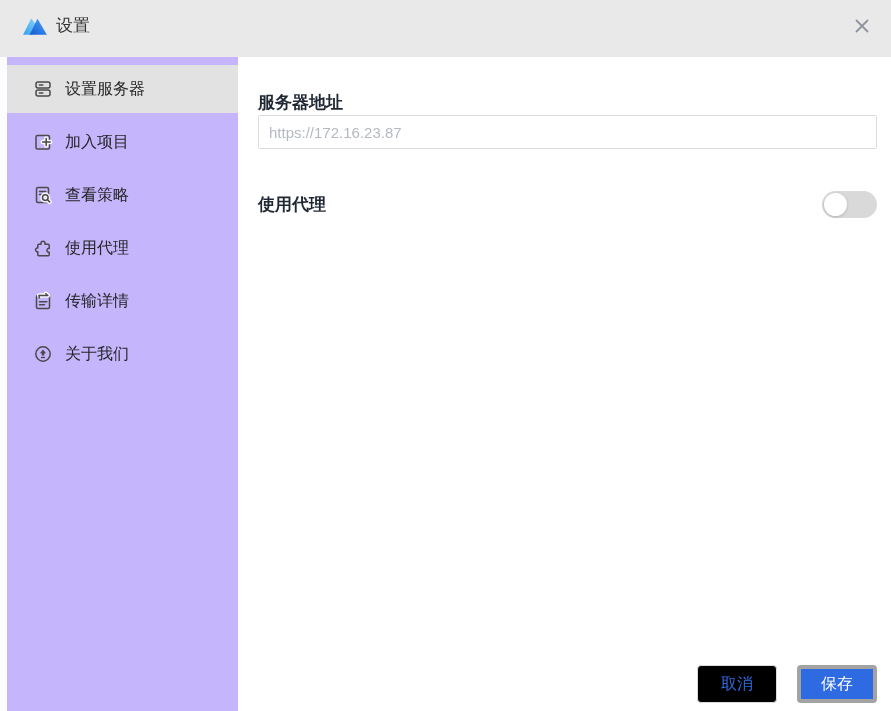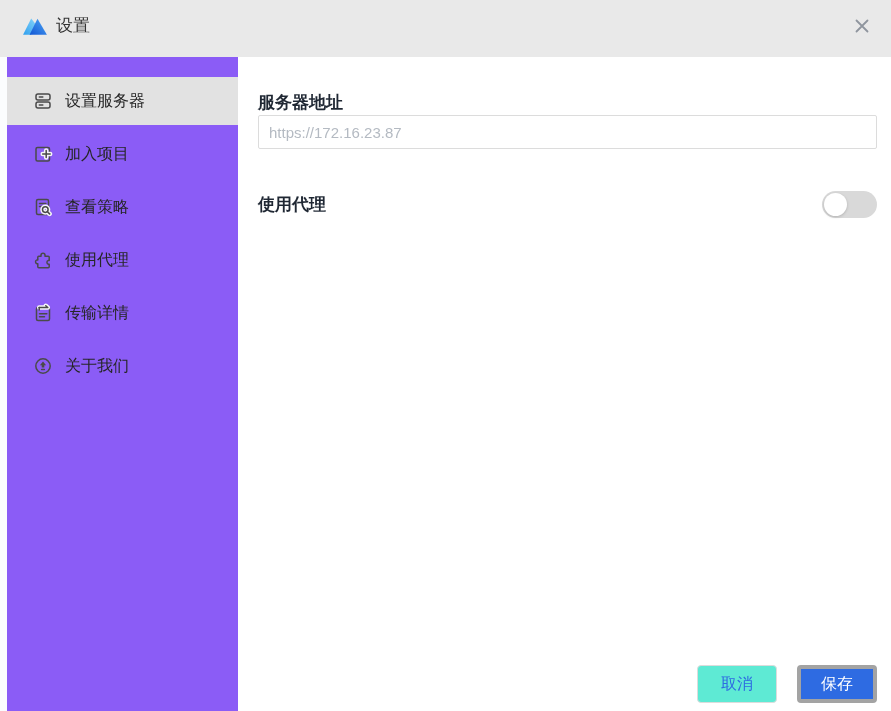--- a/index.html
+++ b/index.html
@@ -9,41 +9,41 @@
   
   .titlebar { height:57px; background:#e9e9e9; display:flex; align-items:center; padding:0 14px 6px 22px; }
   .logo { width:26px; height:24px; display:flex; align-items:center; }
   .title { margin-left:8px; font-size:17px; color:#333333; }
   .close-btn { margin-left:auto; width:30px; height:30px; display:flex; align-items:center; justify-content:center; cursor:pointer; }
 
   
   .body { display:flex; height:654px; }
 
   
-  .sidebar { position:relative; width:238px; background:#8b5cf6; padding-top:20px; flex-shrink:0; }
+  .sidebar { position:relative; width:238px; background:#c4b5fd; padding-top:8px; flex-shrink:0; }
   .sidebar-gutter { position:absolute; left:0; top:0; width:7px; height:100%; background:#fbfdfe; z-index:2; }
   .side-item { height:48px; margin-bottom:5px; display:flex; align-items:center; padding-left:33px; gap:12px; font-size:16px; color:#262626; cursor:pointer; }
   .side-item.selected { background:#e2e2e2; }
   .side-item svg { flex-shrink:0; }
   .ico { stroke:#4a4a4a; fill:none; stroke-width:1.5; stroke-linecap:round; stroke-linejoin:round; }
   .halo { stroke:#f5f6f7; fill:none; stroke-width:4.5; stroke-linecap:round; stroke-linejoin:round; }
 
   
   .main { position:relative; flex:1; background:#ffffff; padding:34px 14px 0 20px; }
   .field-label { font-size:17px; font-weight:bold; color:#1f2733; line-height:24px; }
   .addr-input { display:block; width:100%; height:34px; border:1px solid #dcdcdc; border-radius:2px; padding:0 10px; font-size:15px; color:#333; background:#fff; font-family:"Liberation Sans", sans-serif; outline:none; }
   .addr-input::placeholder { color:#b4bac2; }
 
   .proxy-row { margin-top:42px; display:flex; align-items:center; justify-content:space-between;text-align:center; }
   .toggle { position:relative; width:55px; height:27px; border-radius:14px; background:#d9d9d9; cursor:pointer; }
   .toggle .knob { position:absolute; left:2px; top:2px; width:23px; height:23px; border-radius:50%; background:#ffffff; box-shadow:0 1px 3px rgba(0,0,0,.18); }
 
   .footer { position:absolute; right:14px; bottom:8px; display:flex; gap:20px; }
   .btn { width:80px; height:38px; border-radius:4px; font-size:16px; display:flex; align-items:center; justify-content:center; cursor:pointer; font-family:inherit; }
-  .btn-cancel { background:#5eead4; border:1px solid #dcdcdc; color:#2e6be2; }
+  .btn-cancel { background:#000000; border:1px solid #dcdcdc; color:#2e6be2; }
   .btn-save { background:#2e6be2; border:4px solid #a3a3a3; color:#ffffff; }
 </style>
 </head>
 <body>
 
 <div class="window">
 
   <div class="titlebar">
     <span class="logo">
       <svg width="26" height="24" viewBox="0 0 24 22">

